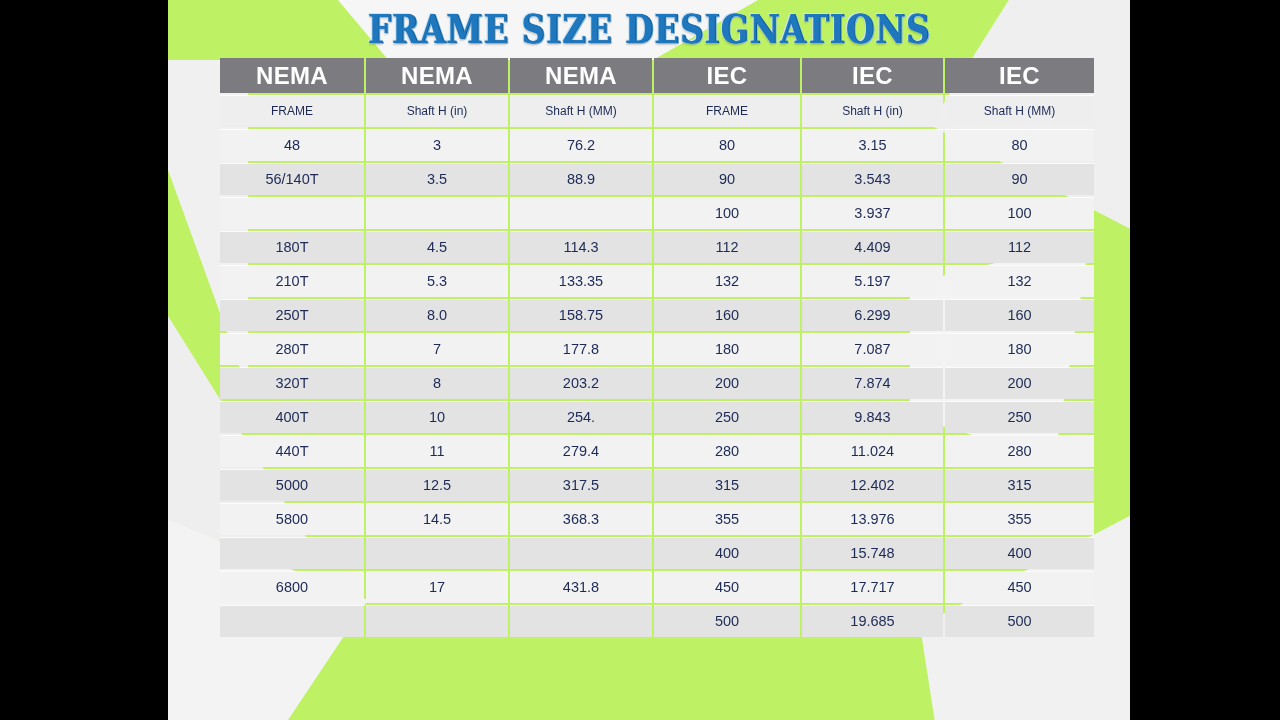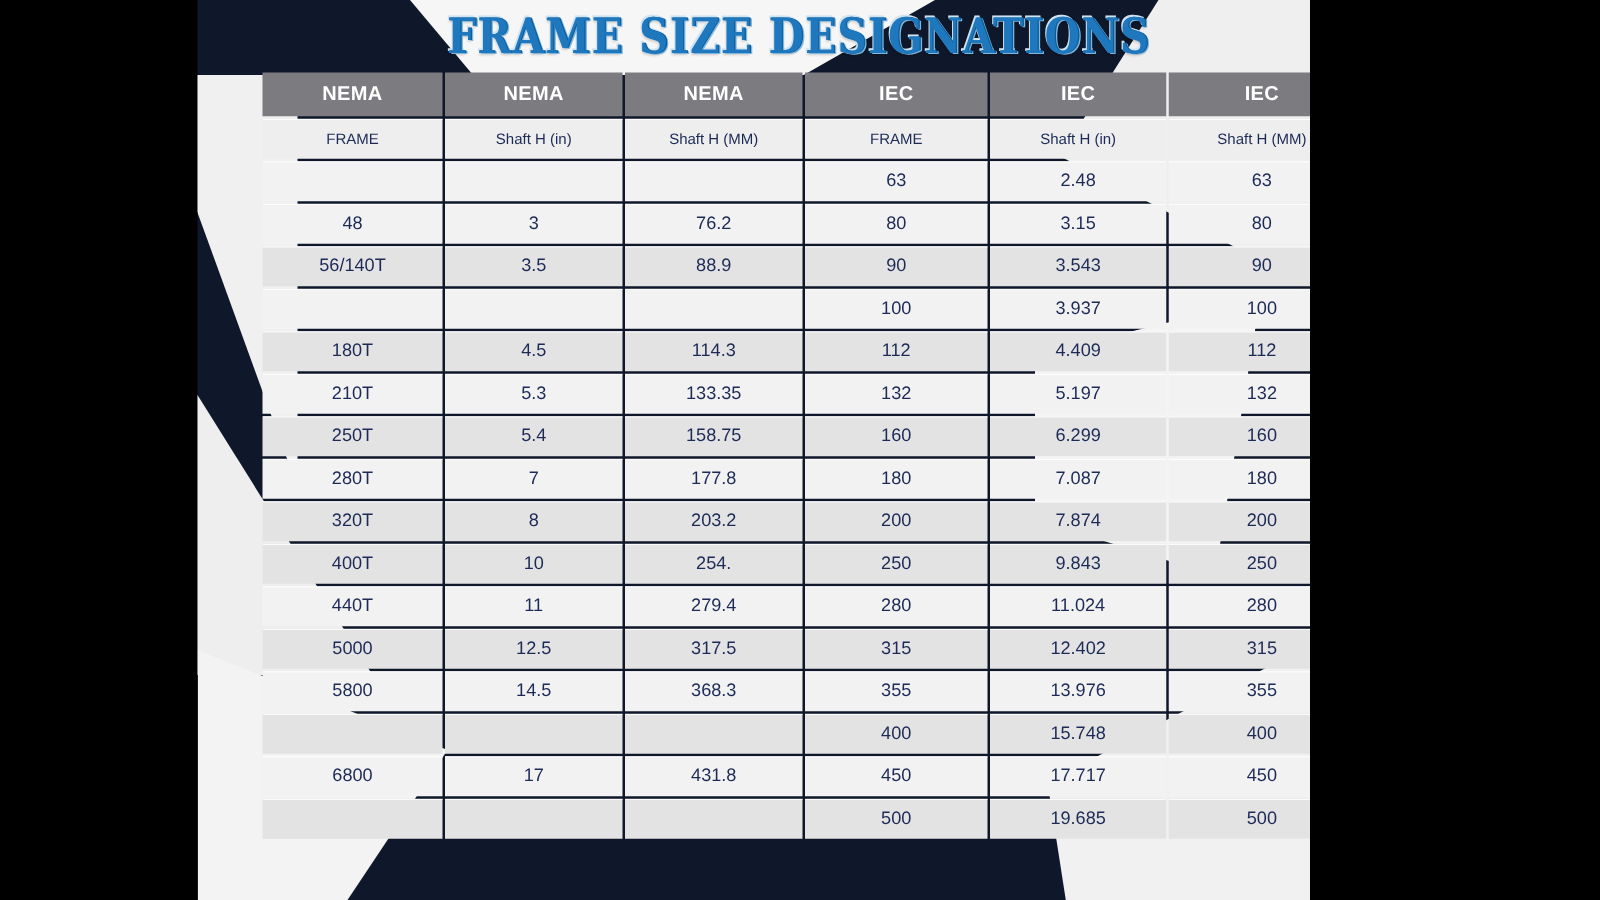--- a/index.html
+++ b/index.html
@@ -16,25 +16,25 @@
     position: relative;
     width: 1280px;
     height: 720px;
     background: #000000;
     overflow: hidden;
   }
 
   
   #slide {
     position: absolute;
-    left: 158px;
+    left: 168px;
     top: 0;
-    width: 890px;
+    width: 962px;
     height: 720px;
-    background: #0f172a;
+    background: #bef264;
     overflow: hidden;
   }
 
   
   .poly {
     position: absolute;
     pointer-events: none;
   }
   .p1 {
     left: -40px; top: 60px;
@@ -120,21 +120,21 @@
   col.c1 { width: 144px; }
   col.c2 { width: 142px; }
   col.c3 { width: 142px; }
   col.c4 { width: 146px; }
   col.c5 { width: 141px; }
   col.c6 { width: 149px; }
 
   thead th.std {
     background: #7b7b80;
     color: #ffffff;
-    font-size: 16px;
+    font-size: 24px;
     font-weight: bold;
     height: 35px;
     text-align: center;
     vertical-align: middle;
     letter-spacing: 0.3px;
   }
 
   thead th.sub {
     background: #eeeeef;
     color: #1c2a55;
@@ -203,28 +203,20 @@
               <th class="sub">FRAME</th>
               <th class="sub">Shaft H (in)</th>
               <th class="sub">Shaft H (MM)</th>
               <th class="sub">FRAME</th>
               <th class="sub">Shaft H (in)</th>
               <th class="sub">Shaft H (MM)</th>
             </tr>
         </thead>
         <tbody id="tbody">
             <tr>
-              <td></td>
-              <td></td>
-              <td></td>
-              <td>63</td>
-              <td>2.48</td>
-              <td>63</td>
-            </tr>
-            <tr>
               <td>48</td>
               <td>3</td>
               <td>76.2</td>
               <td>80</td>
               <td>3.15</td>
               <td>80</td>
             </tr>
             <tr class="alt">
               <td>56/140T</td>
               <td>3.5</td>
@@ -252,21 +244,21 @@
             <tr>
               <td>210T</td>
               <td>5.3</td>
               <td>133.35</td>
               <td>132</td>
               <td>5.197</td>
               <td>132</td>
             </tr>
             <tr class="alt">
               <td>250T</td>
-              <td>5.4</td>
+              <td>8.0</td>
               <td>158.75</td>
               <td>160</td>
               <td>6.299</td>
               <td>160</td>
             </tr>
             <tr>
               <td>280T</td>
               <td>7</td>
               <td>177.8</td>
               <td>180</td>

